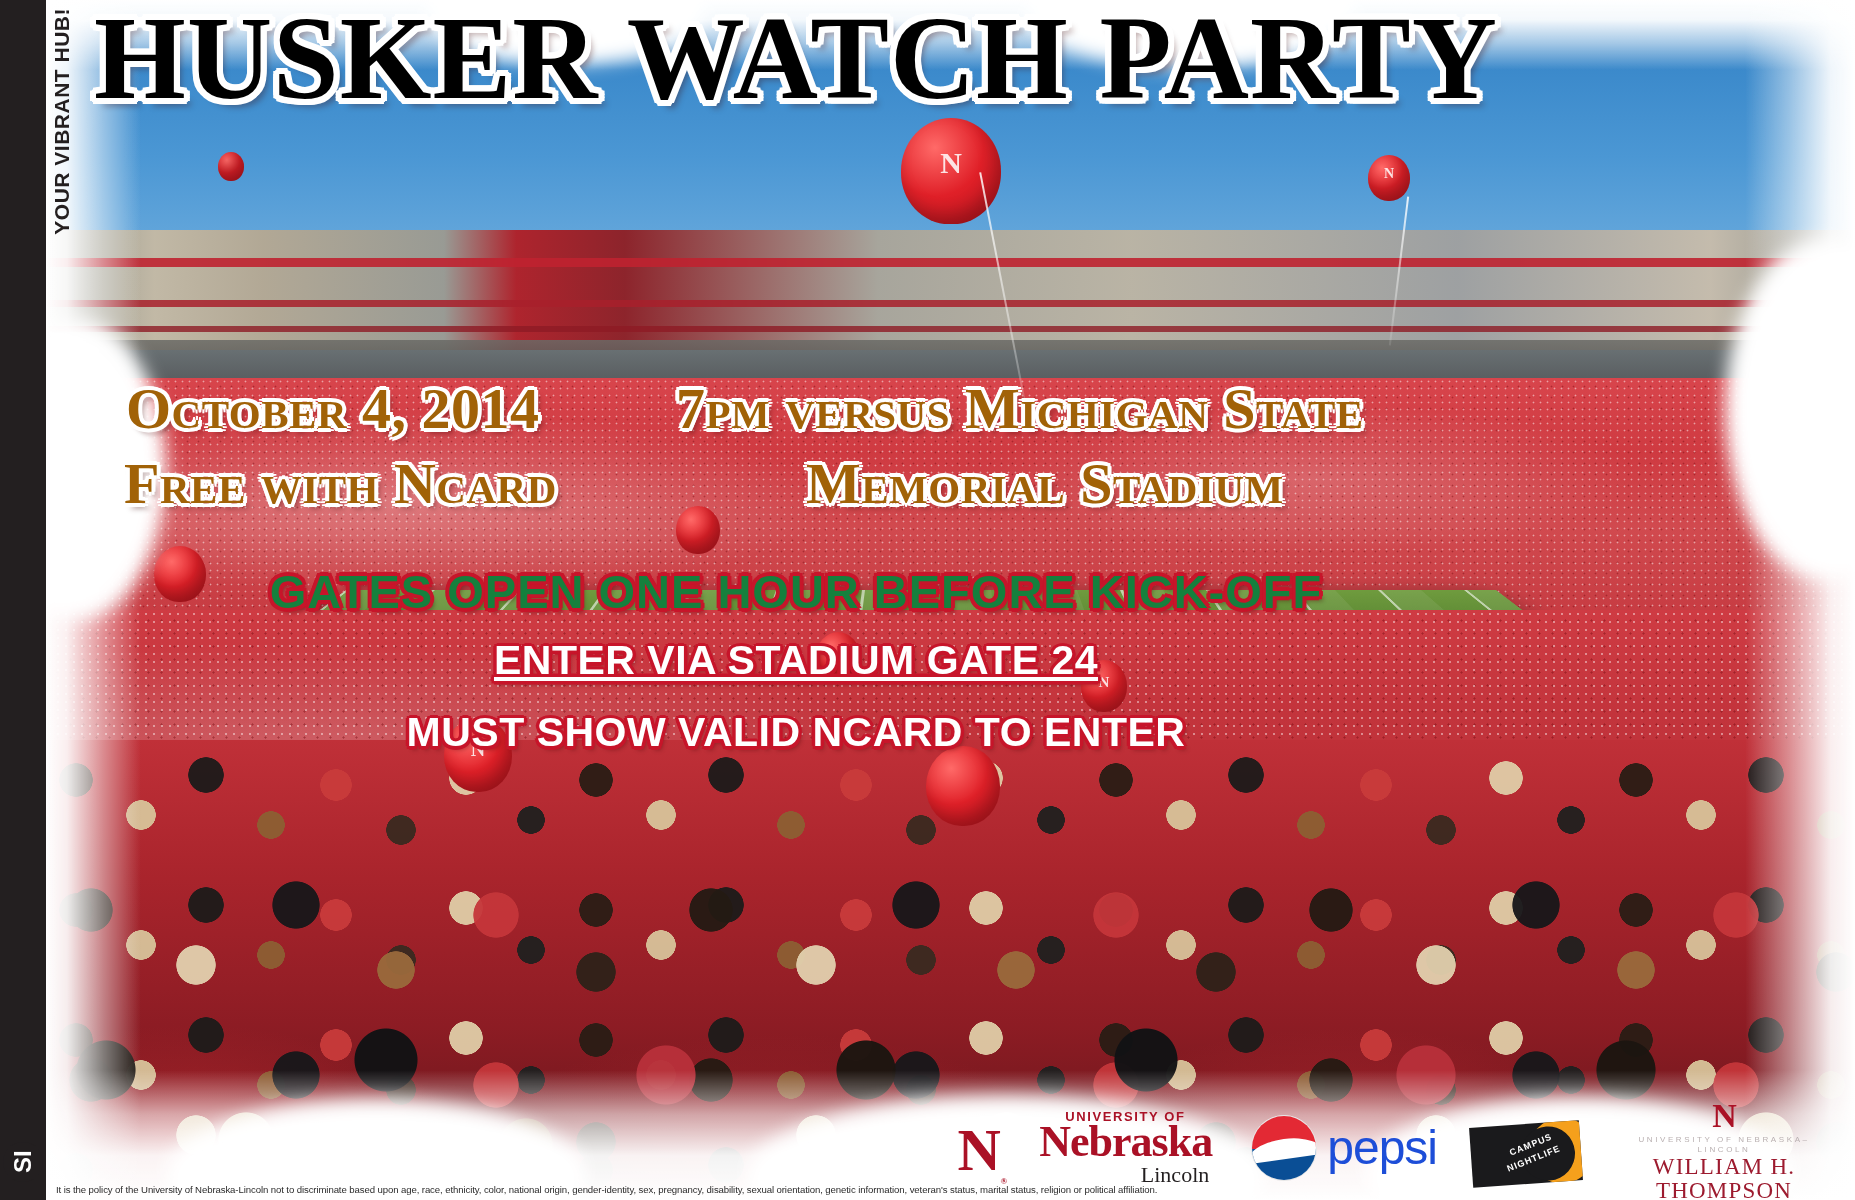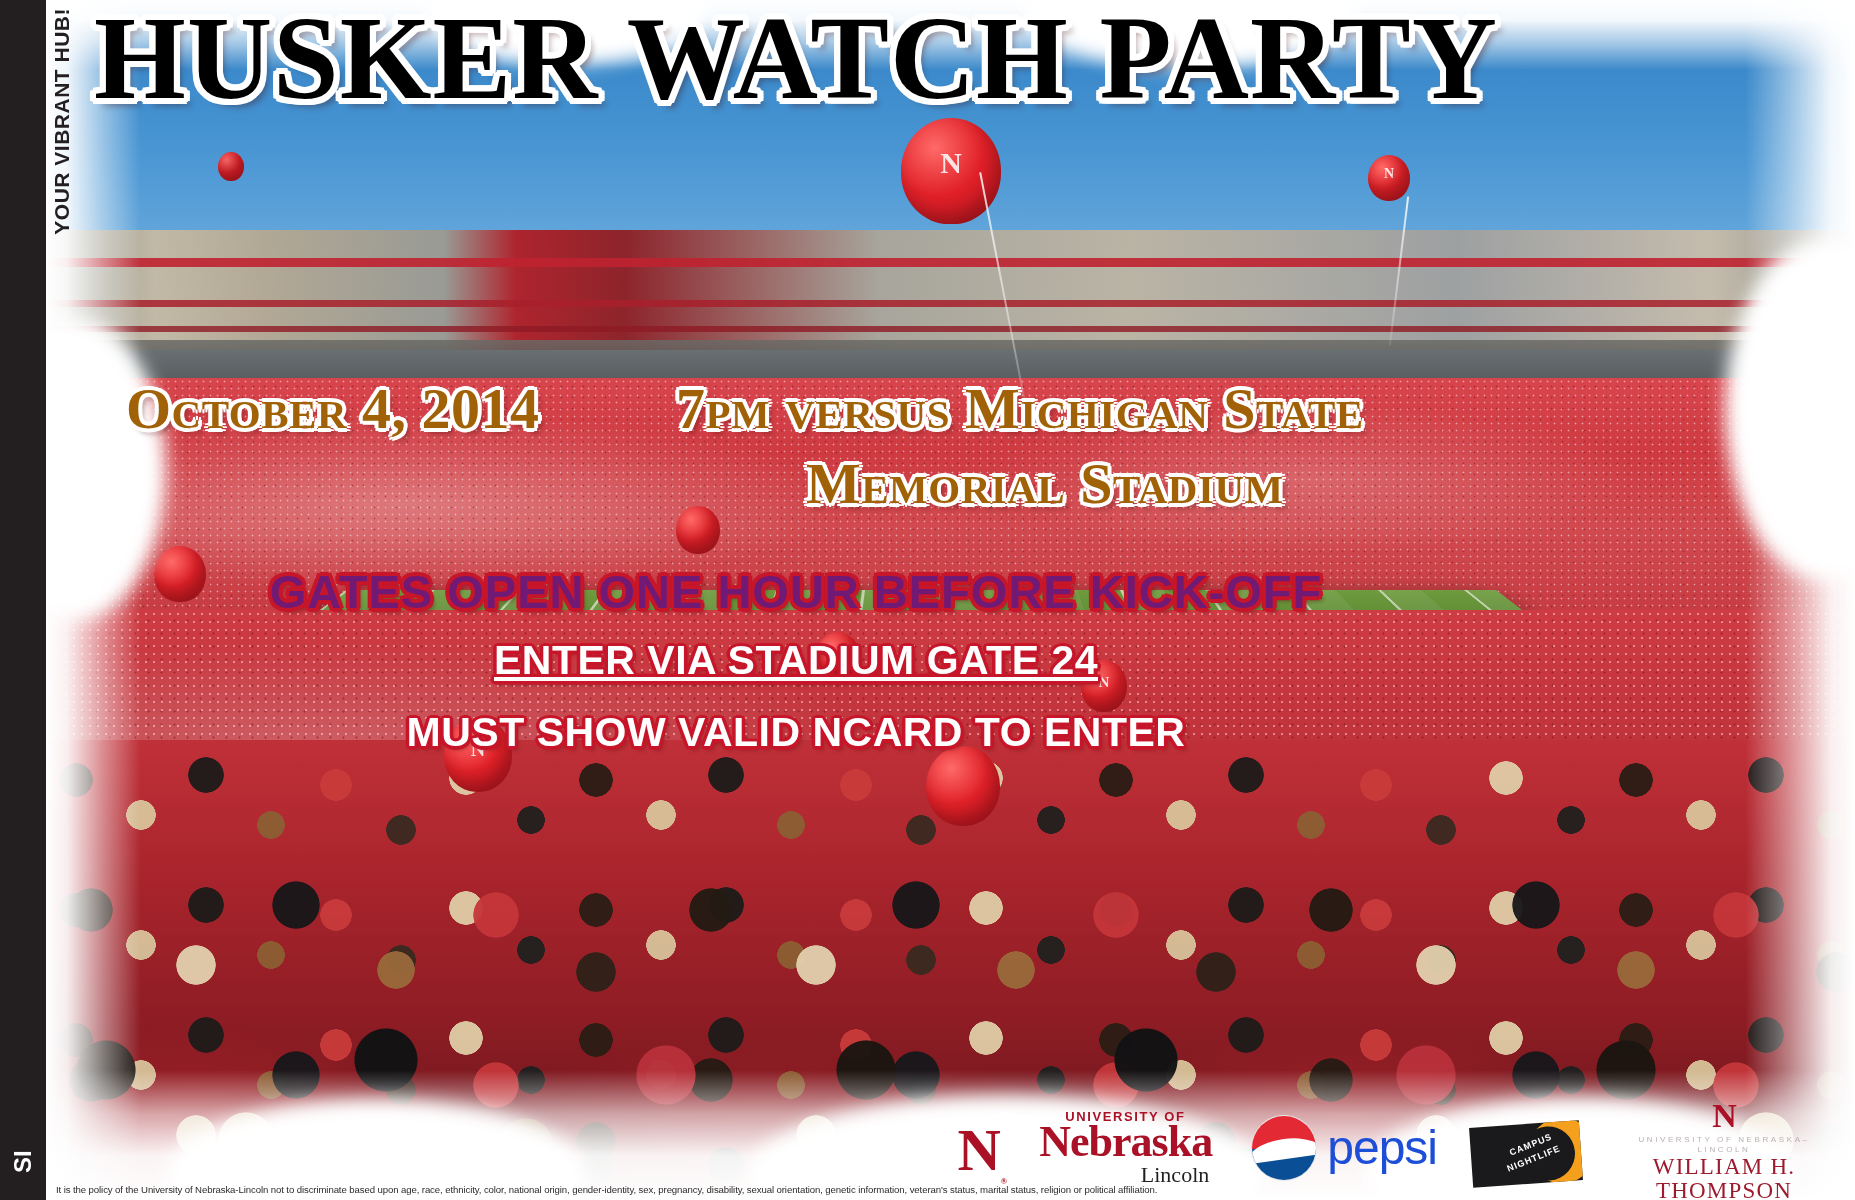--- a/index.html
+++ b/index.html
@@ -195,21 +195,21 @@
   }
   #sub-date{left:80px;top:380px;}
   #sub-time{left:630px;top:380px;}
   #sub-free{left:78px;top:455px;}
   #sub-venue{left:760px;top:455px;text-align:center;}
 
   
   .wline{
     position:absolute;white-space:nowrap;
     font-family:"Liberation Sans",sans-serif;font-weight:700;
-    color:#701a75;letter-spacing:0.5px;
+    color:#15803d;letter-spacing:0.5px;
     transform:scaleX(1.0);
   }
   #gates{
     left:0;width:1500px;text-align:center;top:568px;
     font-size:47px;line-height:1;letter-spacing:1px;
     text-shadow:
       -3px -3px 0 #c7152a, 3px -3px 0 #c7152a, -3px 3px 0 #c7152a, 3px 3px 0 #c7152a,
       -4px 0 0 #c7152a, 4px 0 0 #c7152a, 0 -4px 0 #c7152a, 0 4px 0 #c7152a,
       4px 5px 4px rgba(60,0,0,.35);
   }
@@ -340,20 +340,21 @@
       <div class="blotch" style="left:700px;bottom:-56px;width:520px;height:160px;"></div>
       <div class="blotch" style="right:60px;bottom:-48px;width:430px;height:150px;"></div>
     </div>
   </div>
 
   <div id="textlayer">
     <div id="headline">HUSKER WATCH PARTY</div>
 
     <div class="subline" id="sub-date">October 4, 2014</div>
     <div class="subline" id="sub-time">7pm versus Michigan State</div>
+    <div class="subline" id="sub-free">Free with Ncard</div>
     <div class="subline" id="sub-venue">Memorial Stadium</div>
 
     <div class="wline" id="gates">GATES OPEN ONE HOUR BEFORE KICK-OFF</div>
     <div class="wsmall" id="ln1">ENTER VIA STADIUM GATE 24</div>
     <div class="wsmall" id="ln3">MUST SHOW VALID NCARD TO ENTER</div>
   </div>
 
   <div id="logos">
 
     <div class="logo-n">

